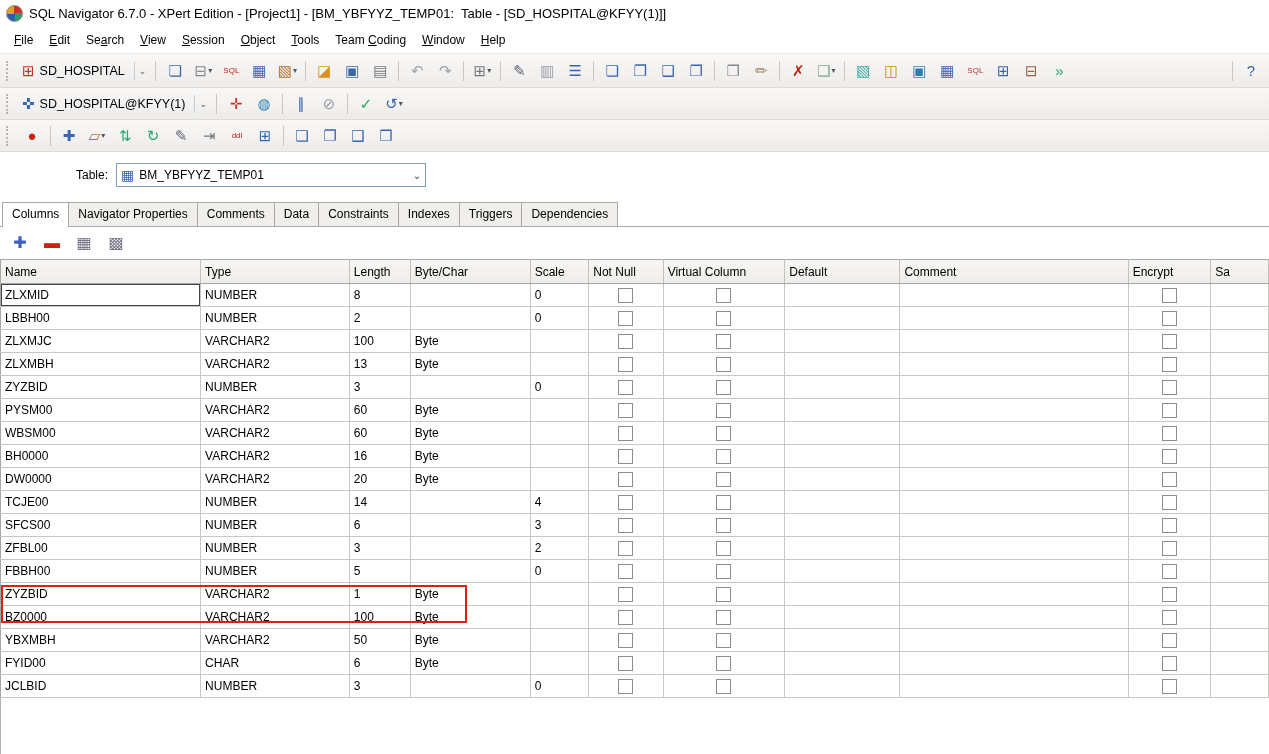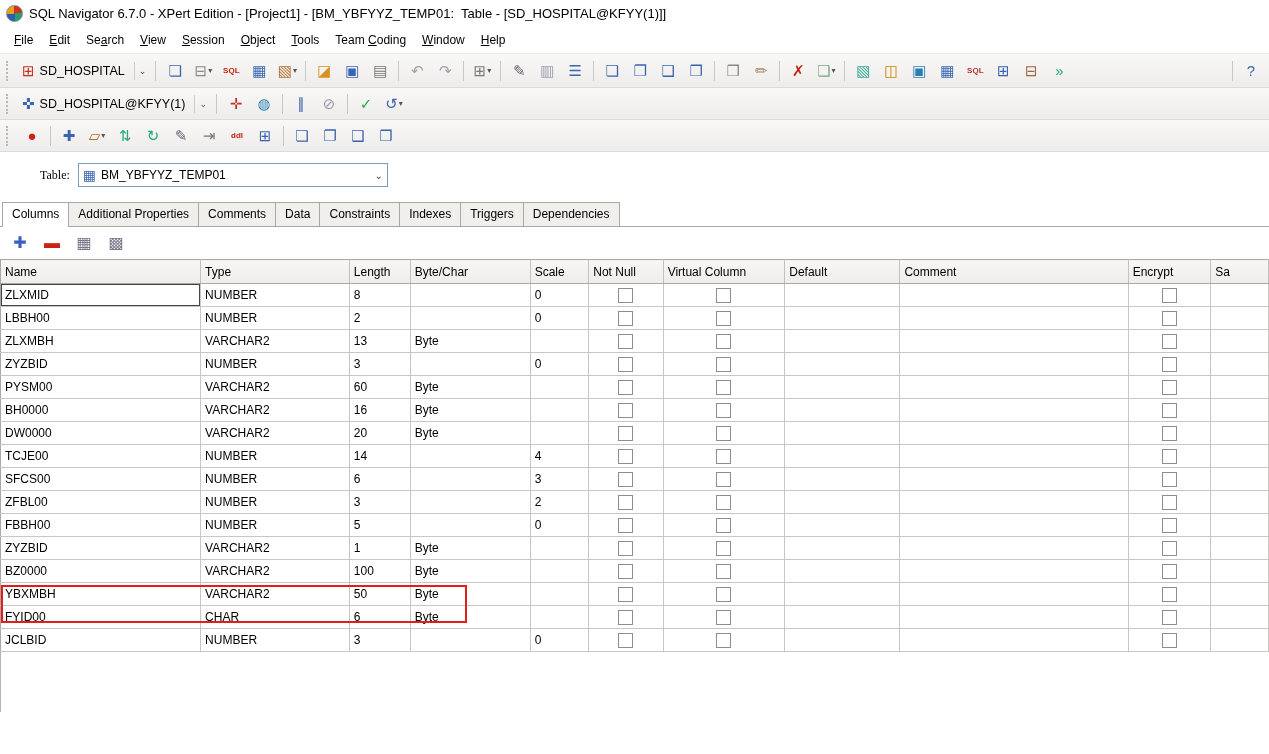--- a/index.html
+++ b/index.html
@@ -17,30 +17,30 @@
   
   .menubar{height:27px;display:flex;align-items:center;background:#fff;padding:0 6px;border-bottom:1px solid #ececea;}
   .menu-item{padding:4px 8px;cursor:default;}
   
   .toolbar{display:flex;align-items:center;background:linear-gradient(#f9f8f7,#eeecea);
     border-bottom:1px solid #dddbd8;padding:0 4px;gap:1px;}
   .tb1{height:33px;}  .tb2{height:31px;}  .tb3{height:31px;}
   .grip{width:4px;height:20px;border-left:2px dotted #b9b7b4;margin:0 5px 0 2px;}
   .tb-icon{min-width:24px;height:24px;display:flex;align-items:center;justify-content:center;
     font-size:15px;line-height:1;border:1px solid transparent;border-radius:2px;cursor:default;padding:0 1px;}
-  .tb-icon .small-glyph{font-size:8px;font-weight:bold;letter-spacing:0;text-align:right;}
+  .tb-icon .small-glyph{font-size:8px;font-weight:normal;letter-spacing:0;text-align:right;}
   .tb-sep{width:1px;height:20px;background:#c9c7c4;margin:0 4px;}
   .dd{font-size:8px;color:#555;margin-left:1px;}
   .tb-label{display:flex;align-items:center;gap:5px;padding:0 4px;font-size:12.5px;}
   .tb-label .lbl-icon{font-size:15px;}
   .tb-label .lbl-dd{font-size:9px;color:#555;margin-left:4px;border-left:1px solid #ccc;padding-left:4px;height:18px;display:flex;align-items:center;}
   .push-right{margin-left:auto;}
   
   .table-row{height:46px;display:flex;align-items:center;background:#fff;}
-  .table-label{margin-left:40px;margin-right:8px;font-family:Liberation Serif, serif;}
+  .table-label{margin-left:76px;margin-right:8px;}
   .combo{width:300px;height:22px;border:1px solid #7f9db9;background:#fff;display:flex;align-items:center;padding:0 4px;gap:5px;}
   .combo .combo-icon{color:#3a66b0;font-size:14px;}
   .combo .combo-arrow{margin-left:auto;color:#444;font-size:10px;}
   
   .tabbar{display:flex;align-items:flex-end;height:28px;padding:0 12px 0 2px;border-bottom:1px solid #aaa8a5;background:#fff;}
   .tab{padding:4px 9px 5px;border:1px solid #aaa8a5;border-bottom:none;background:#f1efec;
     margin-right:-1px;position:relative;cursor:default;font-size:12px;}
   .tab.active{background:#fff;margin-bottom:-1px;padding-bottom:6px;z-index:2;}
   
   .minibar{height:32px;display:flex;align-items:center;gap:4px;padding:0 6px;background:#fff;}
@@ -287,21 +287,21 @@
   <span class="table-label">Table:</span>
   <span class="combo">
     <span class="combo-icon" id="table-icon-slot" style="color: rgb(58, 102, 176);">▦</span>
     <span>BM_YBFYYZ_TEMP01</span>
     <span class="combo-arrow">⌄</span>
   </span>
 </div>
 
 <div class="tabbar">
     <span class="tab active">Columns</span>
-    <span class="tab">Additional Properties</span>
+    <span class="tab">Navigator Properties</span>
     <span class="tab">Comments</span>
     <span class="tab">Data</span>
     <span class="tab">Constraints</span>
     <span class="tab">Indexes</span>
     <span class="tab">Triggers</span>
     <span class="tab">Dependencies</span>
   </div>
 
 <div class="minibar">
   <span style="display:flex;align-items:center;gap:4px;">
@@ -371,20 +371,33 @@
           <td></td>
           <td>0</td>
           <td class="center"><span class="cb"></span></td>
           <td class="center"><span class="cb"></span></td>
           <td></td>
           <td></td>
           <td class="center"><span class="cb"></span></td>
           <td></td>
         </tr>
         <tr>
+          <td>ZLXMJC</td>
+          <td>VARCHAR2</td>
+          <td>100</td>
+          <td>Byte</td>
+          <td></td>
+          <td class="center"><span class="cb"></span></td>
+          <td class="center"><span class="cb"></span></td>
+          <td></td>
+          <td></td>
+          <td class="center"><span class="cb"></span></td>
+          <td></td>
+        </tr>
+        <tr>
           <td>ZLXMBH</td>
           <td>VARCHAR2</td>
           <td>13</td>
           <td>Byte</td>
           <td></td>
           <td class="center"><span class="cb"></span></td>
           <td class="center"><span class="cb"></span></td>
           <td></td>
           <td></td>
           <td class="center"><span class="cb"></span></td>
@@ -398,20 +411,33 @@
           <td>0</td>
           <td class="center"><span class="cb"></span></td>
           <td class="center"><span class="cb"></span></td>
           <td></td>
           <td></td>
           <td class="center"><span class="cb"></span></td>
           <td></td>
         </tr>
         <tr>
           <td>PYSM00</td>
+          <td>VARCHAR2</td>
+          <td>60</td>
+          <td>Byte</td>
+          <td></td>
+          <td class="center"><span class="cb"></span></td>
+          <td class="center"><span class="cb"></span></td>
+          <td></td>
+          <td></td>
+          <td class="center"><span class="cb"></span></td>
+          <td></td>
+        </tr>
+        <tr>
+          <td>WBSM00</td>
           <td>VARCHAR2</td>
           <td>60</td>
           <td>Byte</td>
           <td></td>
           <td class="center"><span class="cb"></span></td>
           <td class="center"><span class="cb"></span></td>
           <td></td>
           <td></td>
           <td class="center"><span class="cb"></span></td>
           <td></td>

